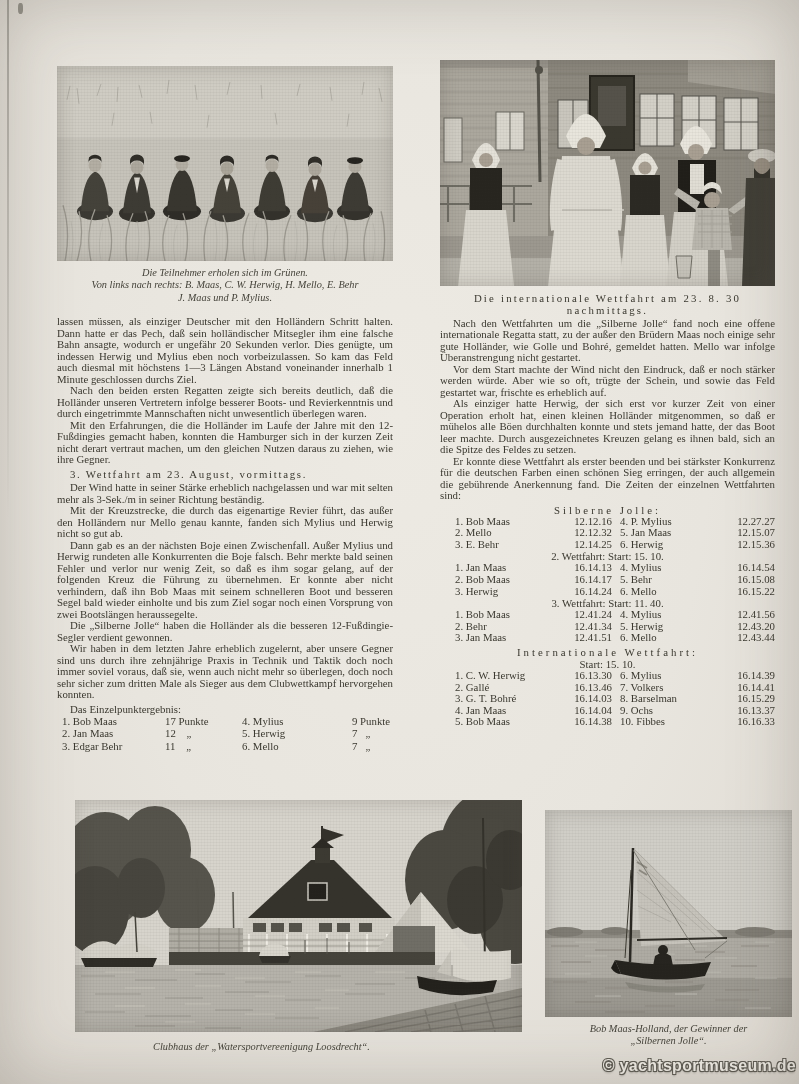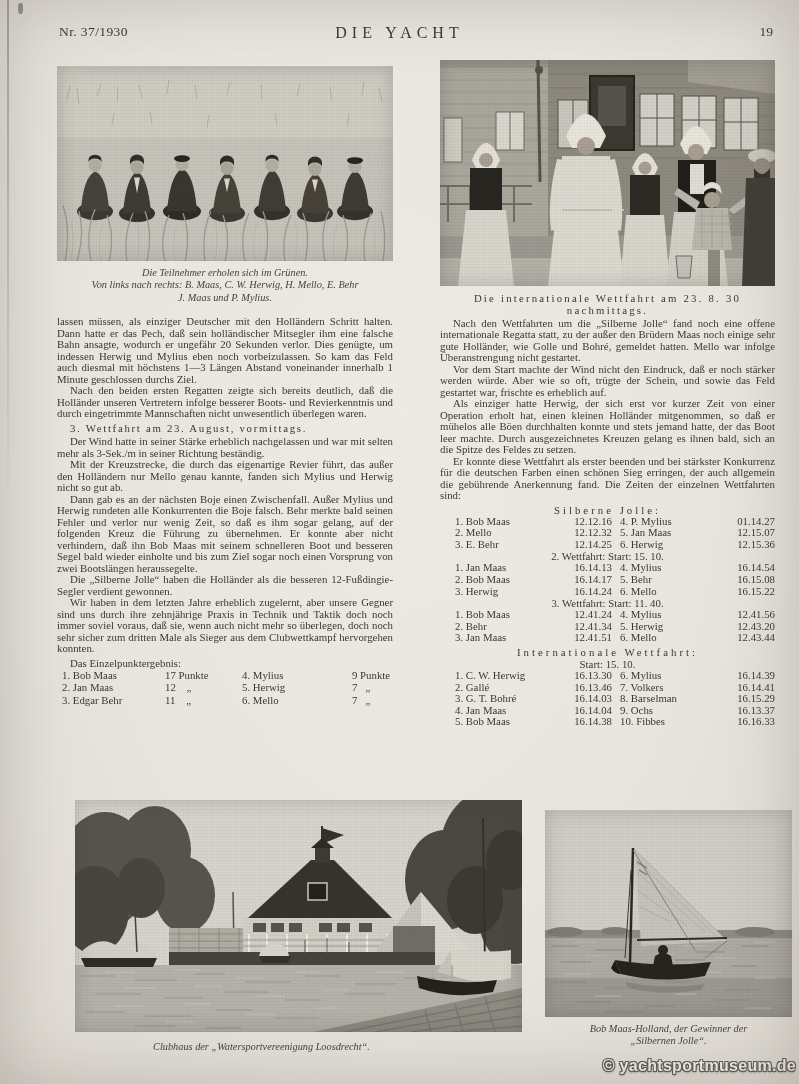--- a/index.html
+++ b/index.html
@@ -73,25 +73,20 @@
     color:#f1eee7;
     text-shadow:-1px -1px 0 #5d5a52, 1px -1px 0 #5d5a52, -1px 1px 0 #5d5a52, 1px 1px 0 #5d5a52, 0 2px 2px rgba(60,57,50,.4);}
 </style>
 </head>
 <body>
 
 <div class="page">
   <div class="scan-edge"></div>
   <div class="scan-mark"></div>
 
-  <div class="header">
-    <span class="issue">Nr. 37/1930</span>
-    <span class="mag-title">DIE YACHT</span>
-    <span class="pagenum">19</span>
-  </div>
 
   <section class="col col-left">
     <figure class="photo photo1" style="margin:0">
       <svg viewBox="0 0 336 196" preserveAspectRatio="none">
         <rect width="336" height="196" fill="#c6c3ba"></rect>
         <rect width="336" height="72" fill="#cfccc3"></rect>
         <g stroke="#b2afa6" stroke-width="1" fill="none">
           <path d="M10,34 l3,-14 M22,38 l-2,-16 M40,30 l4,-12 M60,36 l1,-15 M85,32 l-3,-13 M110,28 l2,-14 M140,34 l-2,-15 M170,29 l3,-13 M205,33 l-1,-14 M240,30 l3,-12 M275,35 l-2,-14 M305,29 l2,-13 M325,36 l-3,-14 M55,60 l2,-13 M95,58 l-2,-12 M150,62 l2,-13 M220,59 l-2,-12 M290,61 l2,-13"></path>
         </g>
 
@@ -140,20 +135,21 @@
     </figure>
     <div class="caption">
       <div>Die Teilnehmer erholen sich im Grünen.</div>
       <div>Von links nach rechts: B. Maas, C. W. Herwig, H. Mello, E. Behr</div>
       <div>J. Maas und P. Mylius.</div>
     </div>
 
     <div class="bodytext">
       <p class="noindent">lassen müssen, als einziger Deutscher mit den Holländern Schritt halten.  Dann hatte er das Pech, daß sein holländischer Mitsegler ihm eine falsche Bahn ansagte, wodurch er ungefähr 20 Sekunden verlor.  Dies genügte, um indessen Herwig und Mylius eben noch vorbeizulassen.  So kam das Feld auch diesmal mit höchstens 1—3 Längen Abstand voneinander innerhalb 1 Minute geschlossen durchs Ziel.</p>
       <p>Nach den beiden ersten Regatten zeigte sich bereits deutlich, daß die Holländer unseren Vertretern infolge besserer Boots- und Revierkenntnis und durch eingetrimmte Mannschaften nicht unwesentlich überlegen waren.</p>
+      <p>Mit den Erfahrungen, die die Holländer im Laufe der Jahre mit den 12-Fußdingies gemacht haben, konnten die Hamburger sich in der kurzen Zeit nicht derart vertraut machen, um den gleichen Nutzen daraus zu ziehen, wie ihre Gegner.</p>
       <p class="race-heading">3. Wettfahrt am 23. August, vormittags.</p>
       <p>Der Wind hatte in seiner Stärke erheblich nachgelassen und war mit selten mehr als 3-Sek./m in seiner Richtung beständig.</p>
       <p>Mit der Kreuzstrecke, die durch das eigenartige Revier führt, das außer den Holländern nur Mello genau kannte, fanden sich Mylius und Herwig nicht so gut ab.</p>
       <p>Dann gab es an der nächsten Boje einen Zwischenfall. Außer Mylius und Herwig rundeten alle Konkurrenten die Boje falsch.  Behr merkte bald seinen Fehler und verlor nur wenig Zeit, so daß es ihm sogar gelang, auf der folgenden Kreuz die Führung zu übernehmen.  Er konnte aber nicht verhindern, daß ihn Bob Maas mit seinem schnelleren Boot und besseren Segel bald wieder einholte und bis zum Ziel sogar noch einen Vorsprung von zwei Bootslängen heraussegelte.</p>
       <p>Die „Silberne Jolle“ haben die Holländer als die besseren 12-Fußdingie-Segler verdient gewonnen.</p>
       <p>Wir haben in dem letzten Jahre erheblich zugelernt, aber unsere Gegner sind uns durch ihre zehnjährige Praxis in Technik und Taktik doch noch immer soviel voraus, daß sie, wenn auch nicht mehr so überlegen, doch noch sehr sicher zum dritten Male als Sieger aus dem Clubwettkampf hervorgehen konnten.</p>
       <p class="points-title">Das Einzelpunktergebnis:</p>
       <div class="points-grid">
         <span>1. Bob Maas</span>
           <span>17 Punkte</span>
@@ -263,21 +259,21 @@
       <p>Vor dem Start machte der Wind nicht den Eindruck, daß er noch stärker werden würde.  Aber wie so oft, trügte der Schein, und sowie das Feld gestartet war, frischte es erheblich auf.</p>
       <p>Als einziger hatte Herwig, der sich erst vor kurzer Zeit von einer Operation erholt hat, einen kleinen Holländer mitgenommen, so daß er mühelos alle Böen durchhalten konnte und stets jemand hatte, der das Boot leer machte.  Durch ausgezeichnetes Kreuzen gelang es ihnen bald, sich an die Spitze des Feldes zu setzen.</p>
       <p>Er konnte diese Wettfahrt als erster beenden und bei stärkster Konkurrenz für die deutschen Farben einen schönen Sieg erringen, der auch allgemein die gebührende Anerkennung fand.  Die Zeiten der einzelnen Wettfahrten sind:</p>
 
       <div class="center spaced res-title">Silberne Jolle:</div>
 
       <div class="res-grid">
         <span>1. Bob Maas</span>
           <span class="tm">12.12.16</span>
           <span class="nm2">4. P. Mylius</span>
-          <span class="tm">01.14.27</span>
+          <span class="tm">12.27.27</span>
         <span>2. Mello</span>
           <span class="tm">12.12.32</span>
           <span class="nm2">5. Jan Maas</span>
           <span class="tm">12.15.07</span>
         <span>3. E. Behr</span>
           <span class="tm">12.14.25</span>
           <span class="nm2">6. Herwig</span>
           <span class="tm">12.15.36</span>
       </div>
 

